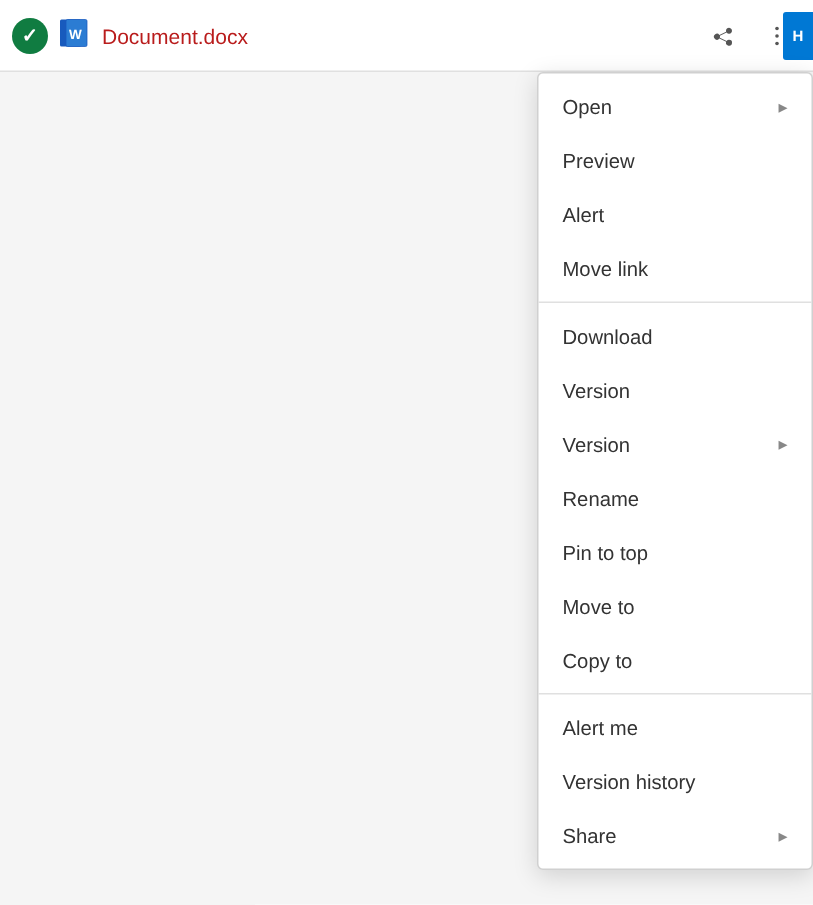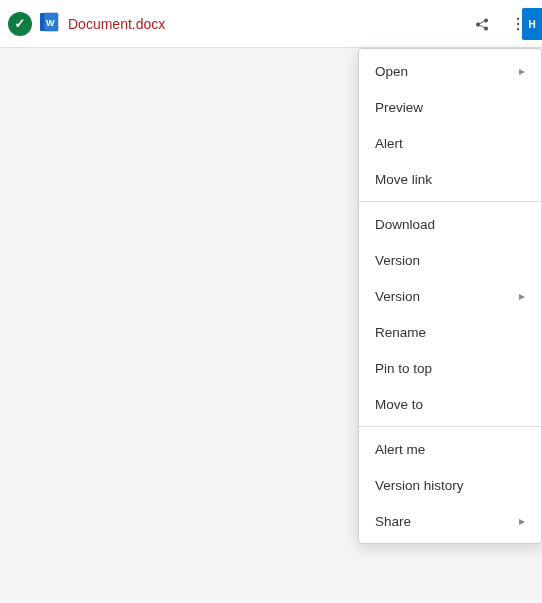--- a/index.html
+++ b/index.html
@@ -214,20 +214,23 @@
       </div>
       <div class="menu-item">
         <span class="menu-item-label">Rename</span>
       </div>
       <div class="menu-item">
         <span class="menu-item-label">Pin to top</span>
       </div>
       <div class="menu-item">
         <span class="menu-item-label">Move to</span>
       </div>
+      <div class="menu-item">
+        <span class="menu-item-label">Copy to</span>
+      </div>
       <div class="menu-divider"></div>
       <div class="menu-item">
         <span class="menu-item-label">Alert me</span>
       </div>
       <div class="menu-item">
         <span class="menu-item-label">Version history</span>
       </div>
       <div class="menu-item">
         <span class="menu-item-label">Share</span>
         <span class="menu-item-arrow">▸</span>

